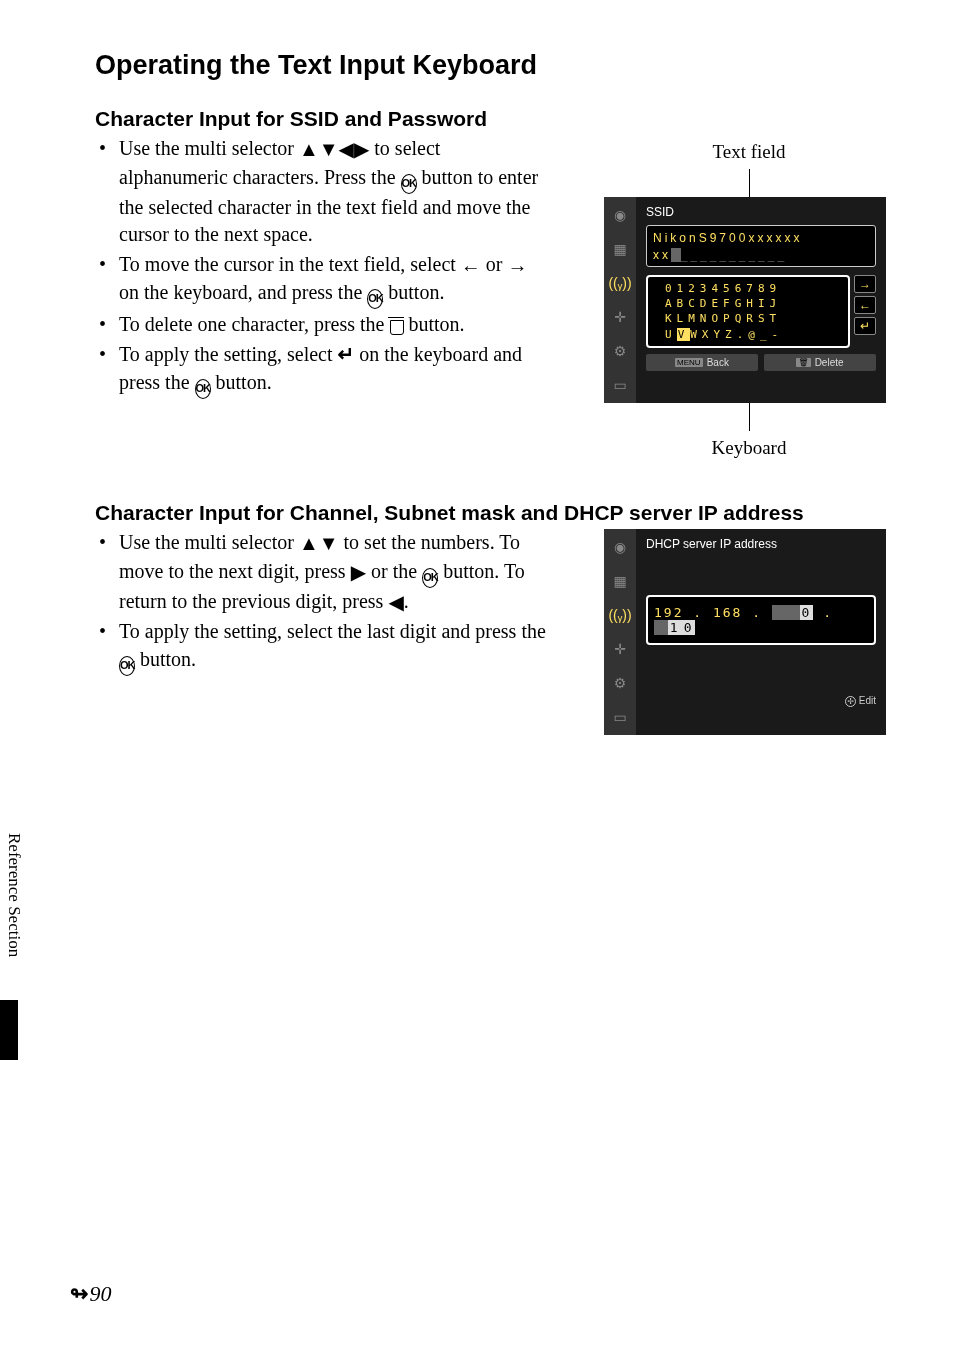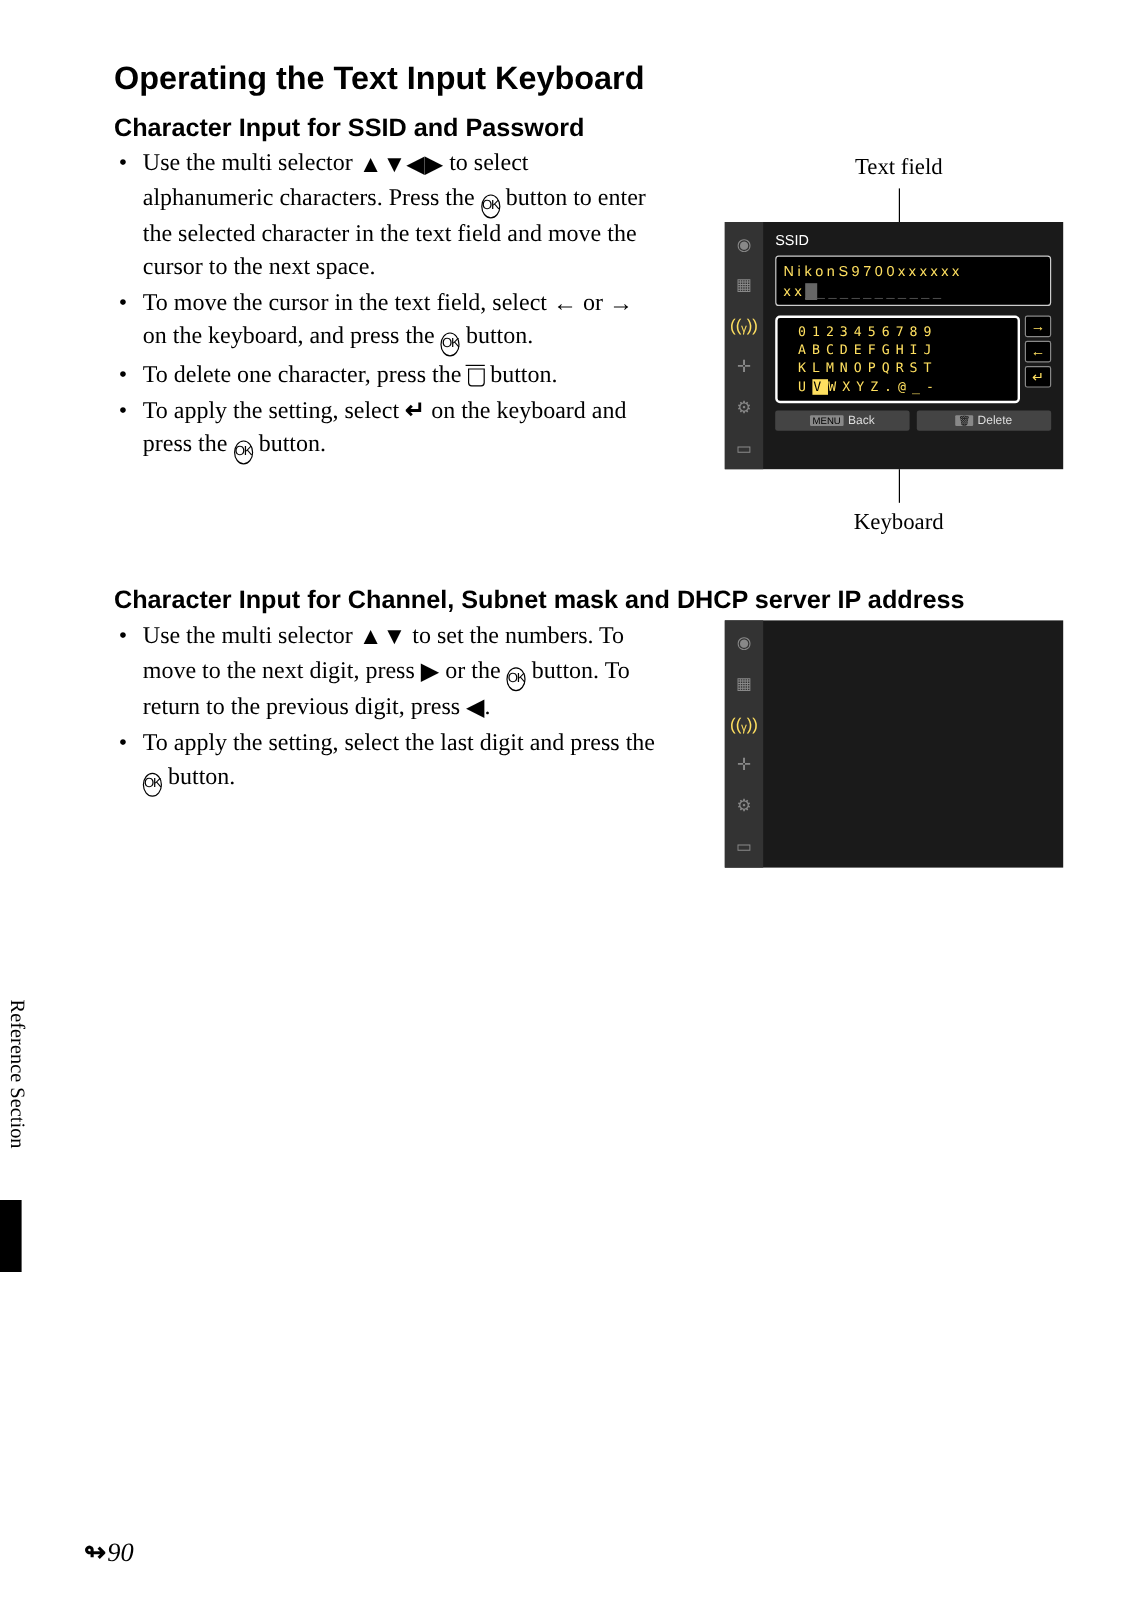--- a/index.html
+++ b/index.html
@@ -5,31 +5,31 @@
   * { box-sizing: border-box; margin: 0; padding: 0; }
   body {
     font-family: Georgia, 'Times New Roman', serif;
     width: 954px;
     height: 1345px;
     background: #fff;
     color: #000;
     position: relative;
     padding: 50px 60px 50px 95px;
   }
-  h1 { font-size: 27px; font-weight: bold; margin-bottom: 14px; font-family: Arial, sans-serif; }
+  h1 { font-size: 27px; font-weight: bold; margin-bottom: 26px; font-family: Arial, sans-serif; }
   h2 { font-size: 21px; font-weight: bold; margin-bottom: 4px; font-family: Arial, sans-serif; }
   .section1 { display: flex; gap: 18px; margin-bottom: 36px; }
   .section2 { display: flex; gap: 8px; }
   .text-col { flex: 1; font-size: 20px; line-height: 1.38; }
   .fig-col { width: 290px; flex-shrink: 0; margin-left: 40px; }
   ul { list-style: none; }
   li { position: relative; padding-left: 24px; margin-bottom: 2px; }
   li::before { content: "•"; position: absolute; left: 4px; font-size: 20px; }
   .tri { display: inline-block; vertical-align: -1px; font-family: Arial,sans-serif; }
-  .ok-btn { display:inline-block; border:1.8px solid #000; border-radius:50%; width:16px; height:20px; font-size:11px; font-weight:normal; text-align:center; line-height:17px; vertical-align:-3px; font-family:Arial,sans-serif; letter-spacing:-1px; }
+  .ok-btn { display:inline-block; border:1.8px solid #000; border-radius:50%; width:16px; height:20px; font-size:11px; font-weight:bold; text-align:center; line-height:17px; vertical-align:-3px; font-family:Arial,sans-serif; letter-spacing:-1px; }
   .trash { display:inline-block; width:14px; height:16px; vertical-align:-2px; position:relative; }
   .trash::before { content:""; position:absolute; top:3px; left:1px; width:12px; height:13px; border:1.4px solid #000; border-radius:0 0 3px 3px; }
   .trash::after { content:""; position:absolute; top:0; left:-1px; width:16px; height:3px; border-top:1.4px solid #000; }
   .enter { display:inline-block; font-family:Arial,sans-serif; font-weight:bold; }
   .fig-label { text-align:center; font-size:19px; margin:6px 0; }
   .pointer-line { width:1px; height:28px; background:#000; margin:0 auto; }
   
   .cam { width:282px; background:#1a1a1a; display:flex; font-family:Arial,sans-serif; }
   .cam-icons { width:32px; background:#333; display:flex; flex-direction:column; align-items:center; padding:10px 0; gap:18px; }
   .cam-icons span { color:#888; font-size:14px; }
@@ -147,20 +147,29 @@
   <div class="fig-col">
     <div class="cam">
       <div class="cam-icons">
         <span>◉</span>
         <span>▦</span>
         <span class="active">((ᵧ))</span>
         <span>✛</span>
         <span>⚙</span>
         <span style="margin-top:auto;">▭</span>
       </div>
+      <div class="cam-body">
+        <div class="cam-title">DHCP server IP address</div>
+        <div class="ip-box">
+          <div class="ip-row">
+            <span>192</span> . <span>168</span> . <span class="cell">&nbsp;</span><span class="cell">&nbsp;</span><span class="cellw">0</span> . <span class="cell">&nbsp;</span><span class="cellw">1</span><span class="cellw">0</span>
+          </div>
+        </div>
+        <div class="edit-footer"><span class="circ">✢</span> <span>Edit</span></div>
+      </div>
     </div>
   </div>
 </div>
 
 <div class="side-tab">
   <span>Reference Section</span>
   <div class="bar"></div>
 </div>
 
 <div class="pg">

